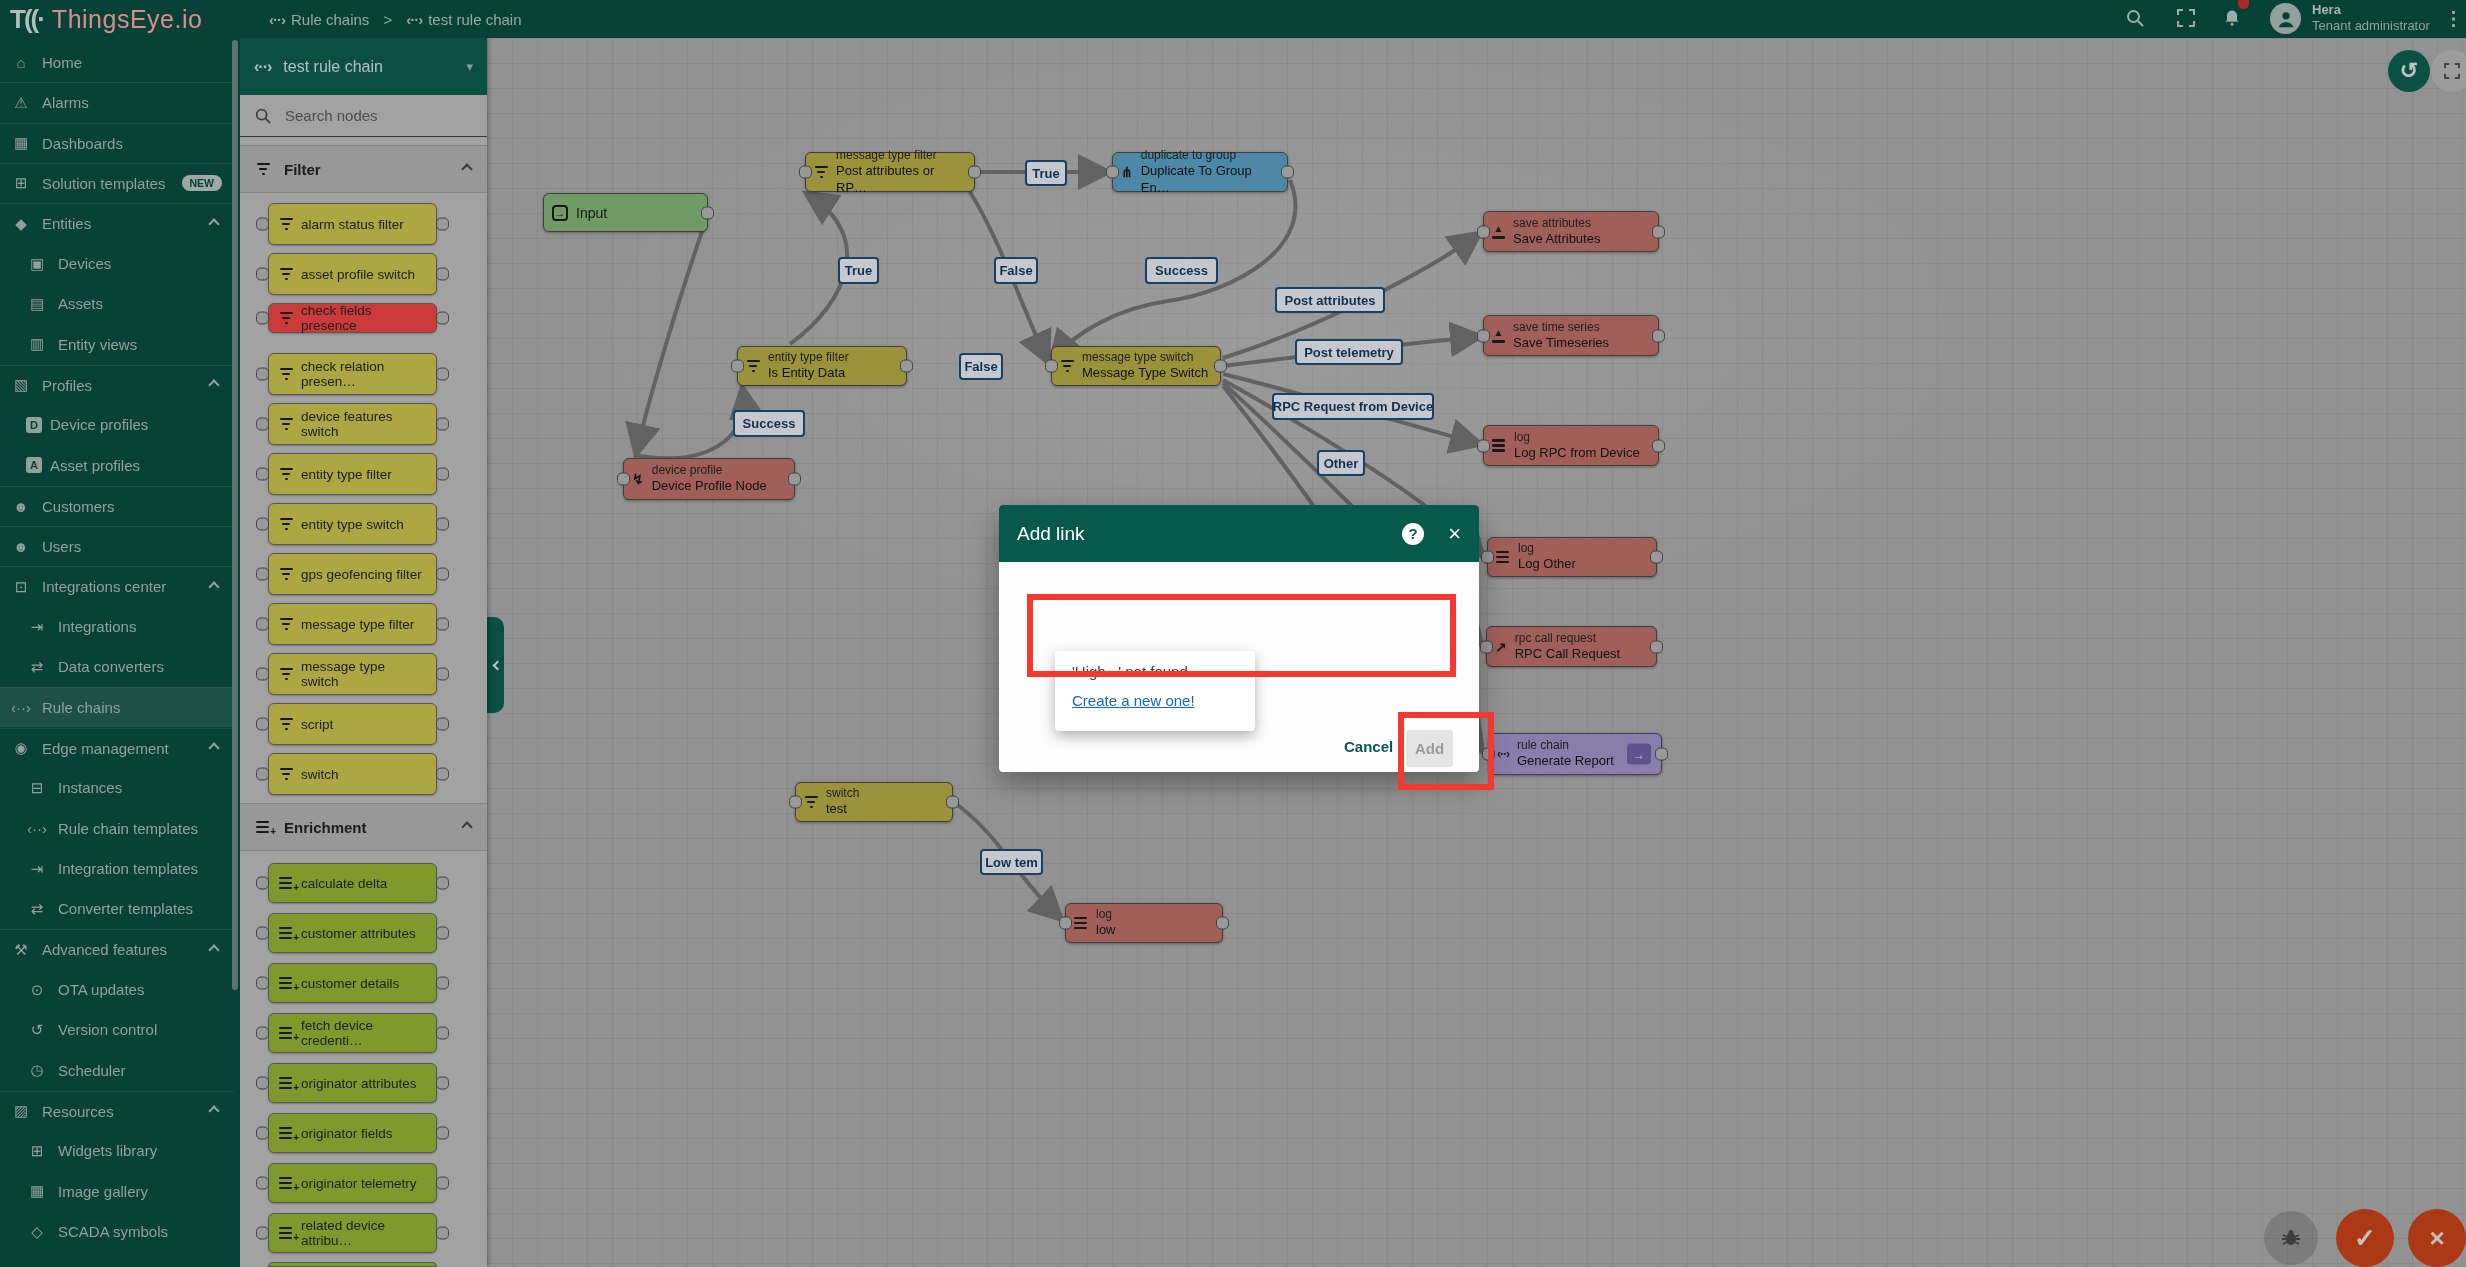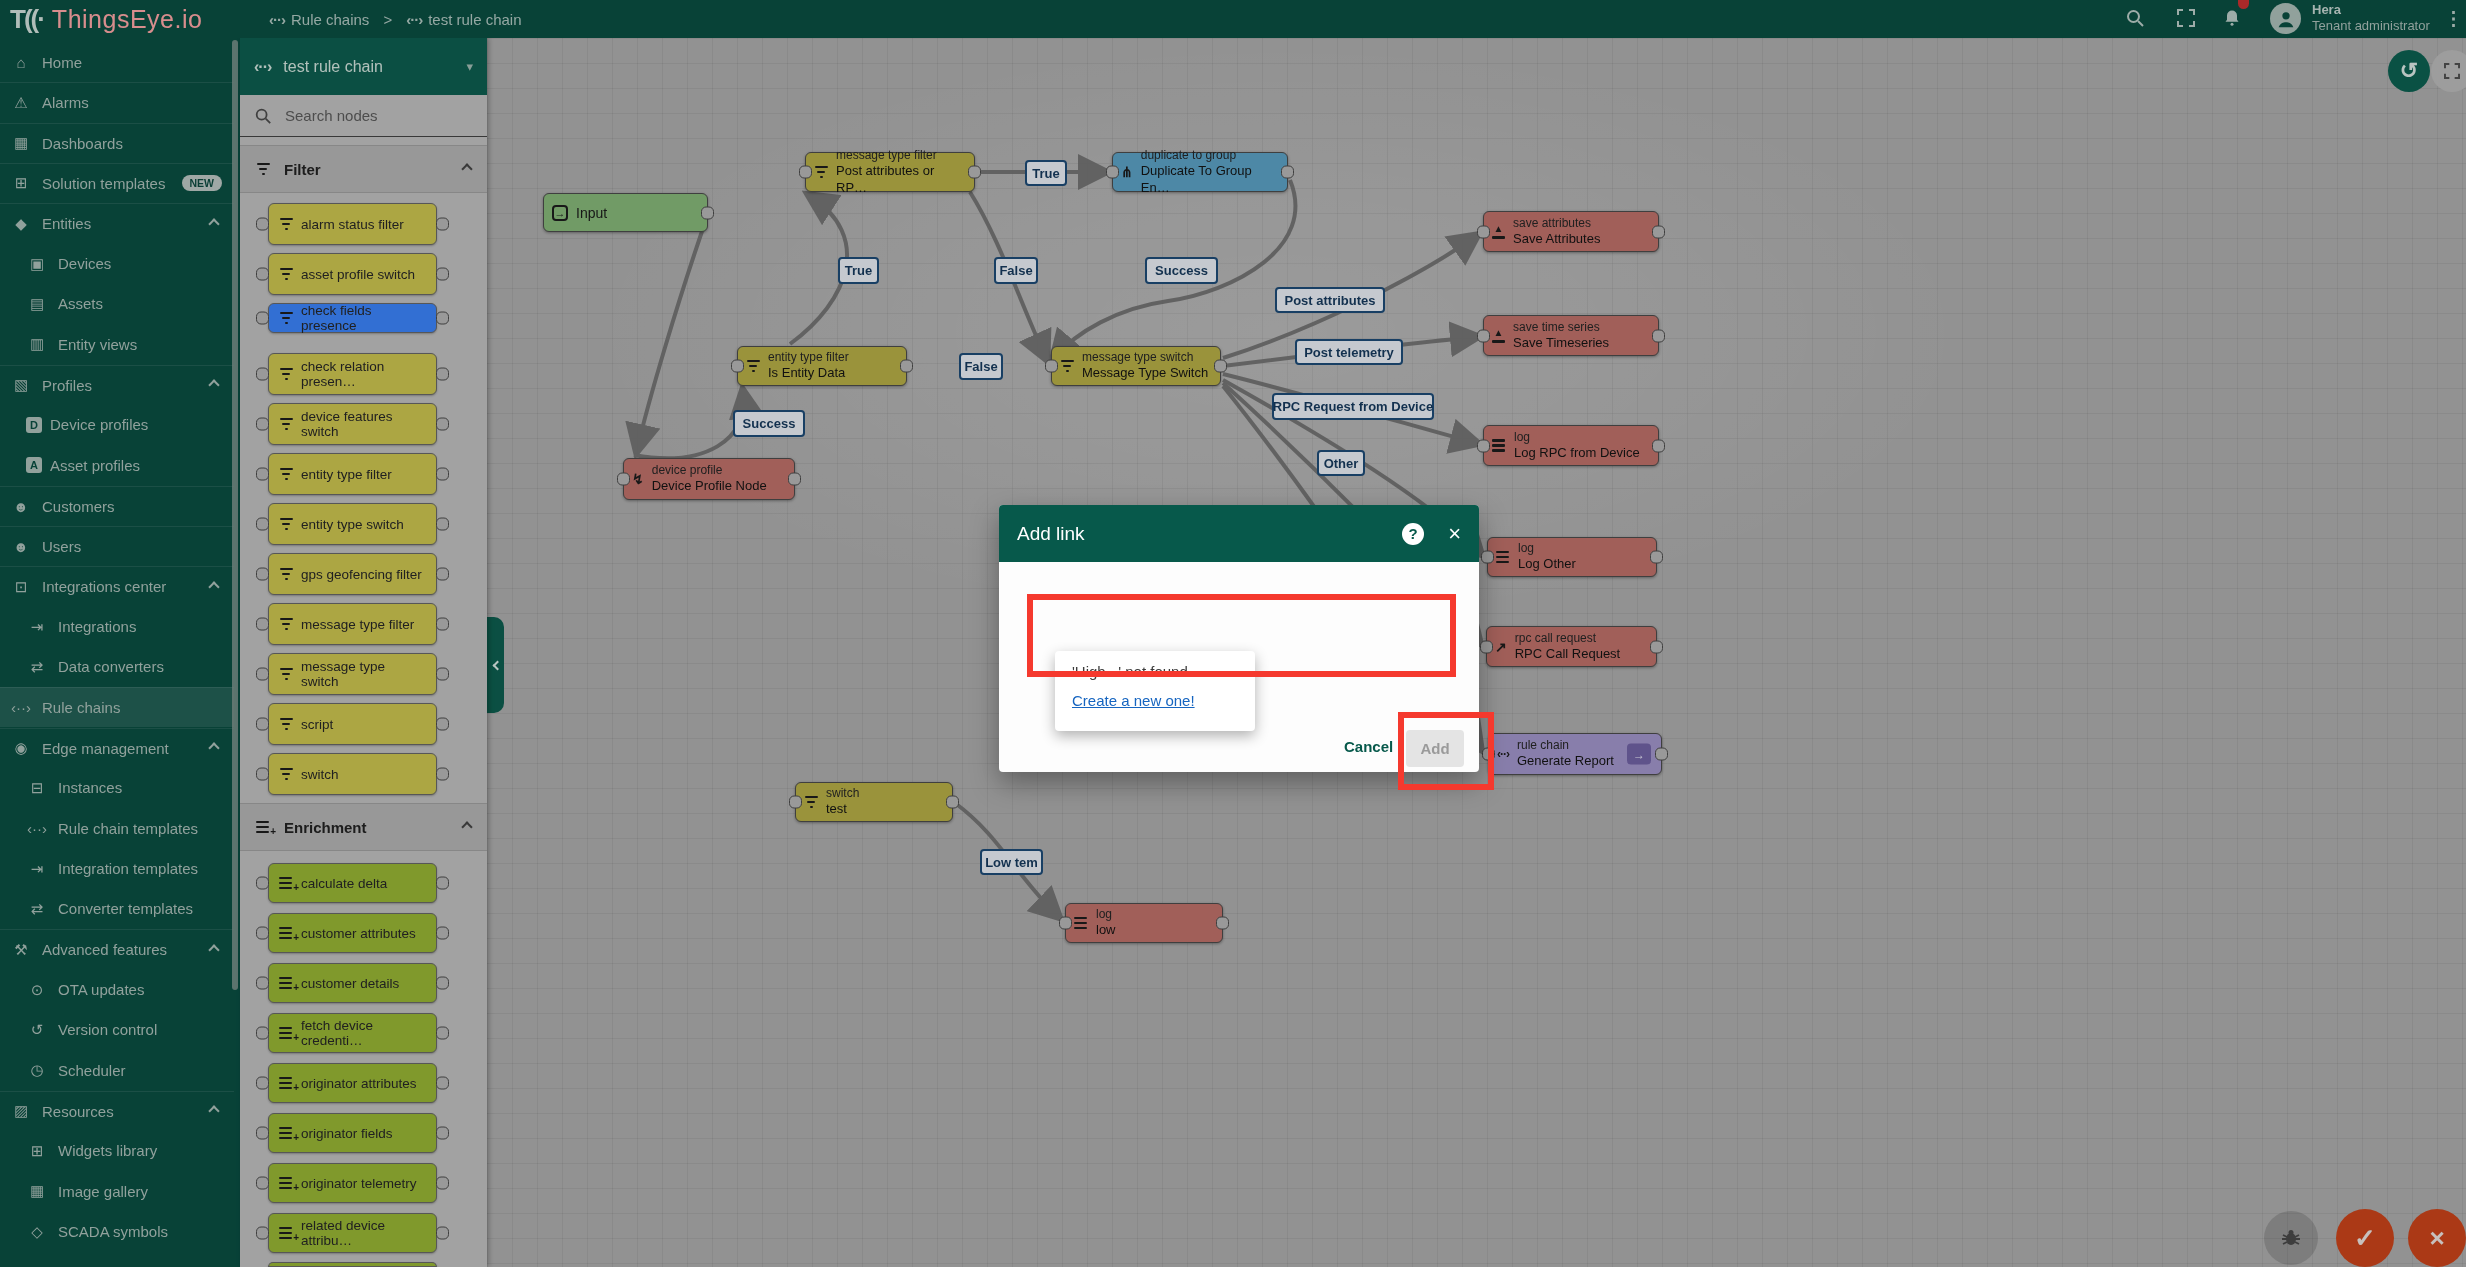--- a/index.html
+++ b/index.html
@@ -113,21 +113,21 @@
   #dlg-close{margin-left:24px;font-size:22px;color:#fff;line-height:1;}
   #dlg-field{position:absolute;left:40px;top:98px;width:399px;height:55px;background:#d9e5e0;
     border-radius:6px 6px 0 0;border-bottom:2px solid #0b4f44;padding:8px 17px 0;}
   #dlg-field .flabel{font-size:12px;color:#2e6b5d;}
   #dlg-field .fvalue{font-size:16px;color:#333;margin-top:3px;}
   #dropdown{position:absolute;left:1055px;top:651px;width:200px;height:80px;background:#fff;border-radius:4px;
     box-shadow:0 5px 14px rgba(0,0,0,.3);z-index:21;padding:12px 17px;}
   #dd-notfound{font-size:15px;color:#3c3c3c;}
   #dd-create{font-size:15px;color:#1665c0;text-decoration:underline;margin-top:12px;display:inline-block;}
   #dlg-cancel{position:absolute;left:345px;top:233px;color:#07594b;font-size:15px;font-weight:bold;}
-  #dlg-add{position:absolute;left:407px;top:225px;width:58px;height:37px;background:#e4e4e4;border:none;
+  #dlg-add{position:absolute;left:407px;top:225px;width:47px;height:37px;background:#e4e4e4;border:none;
     border-radius:4px;color:#9a9a9a;font-size:15px;font-weight:bold;font-family:inherit;}
   .red-rect{position:absolute;border:6px solid #f5392e;z-index:30;}
   #rr-field{left:1027px;top:594px;width:429px;height:83px;}
   #rr-add{left:1398px;top:712px;width:96px;height:78px;}
   svg{display:block;}
 </style>
 </head>
 <body>
 
 <div id="header">
@@ -346,21 +346,21 @@
       <div class="p-item" style="top: 215px; height: 42px; background: rgb(201, 194, 79);">
         <span class="nf">
           <i style="width:13px"></i>
           <i style="width:8px"></i>
           <i style="width:3px"></i>
         </span>
         <span>asset profile switch</span>
         <span class="p-dot l"></span>
         <span class="p-dot r"></span>
       </div>
-      <div class="p-item" style="top: 265px; height: 30px; background: #3b82f6;">
+      <div class="p-item" style="top: 265px; height: 30px; background: #ef4444;">
         <span class="nf">
           <i style="width:13px"></i>
           <i style="width:8px"></i>
           <i style="width:3px"></i>
         </span>
         <span>check fields presence</span>
         <span class="p-dot l"></span>
         <span class="p-dot r"></span>
       </div>
       <div class="p-item" style="top: 315px; height: 42px; background: rgb(201, 194, 79);">

